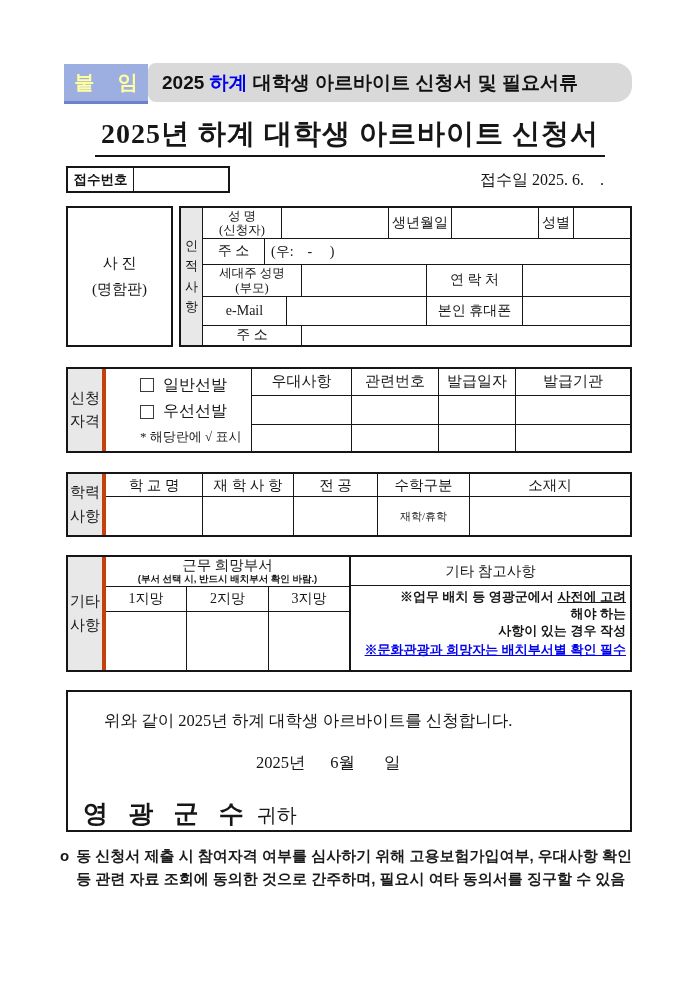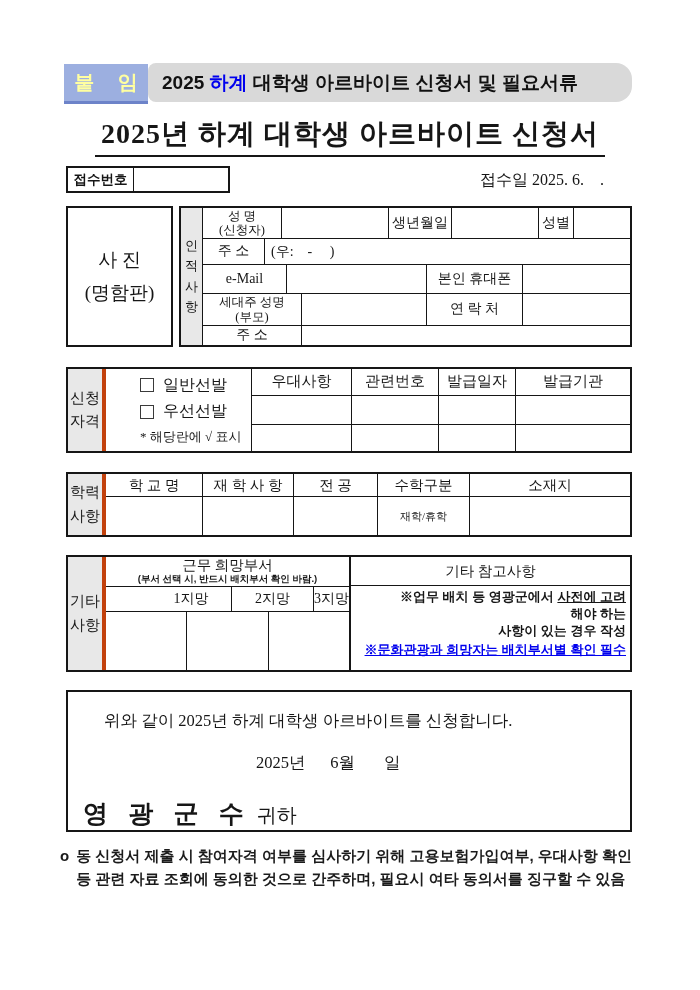--- a/index.html
+++ b/index.html
@@ -40,21 +40,21 @@
   .sec-label{
     width:38px;background:#e8e8e8;border-right:4px solid #c2410c;
     font-size:15px;line-height:1.55;text-align:left;white-space:pre-line;
   }
   .lbl{font-size:14px;text-align:center;white-space:pre-line;line-height:1.15;}
   .br{border-right:1px solid #161616;}
   .bb{border-bottom:1px solid #161616;}
   .cell{box-sizing:border-box;display:flex;align-items:center;justify-content:center;}
 
   
-  .photo-box{left:66px;top:206px;width:107px;height:141px;font-size:19px;line-height:1.7;text-align:center;white-space:pre-line;}
+  .photo-box{left:66px;top:206px;width:107px;height:141px;font-size:15px;line-height:1.7;text-align:center;white-space:pre-line;}
   .t1{left:179px;top:206px;width:453px;height:141px;display:flex;}
   .t1 .vlabel{
     width:21px;background:#e8e8e8;border-right:1px solid #161616;
     font-size:13px;line-height:1.55;text-align:center;white-space:pre-line;
     display:flex;align-items:center;justify-content:center;
   }
   .t1-rows{flex:1;display:flex;flex-direction:column;}
   .t1-row{display:flex;}
   .t1 .sm{font-size:12.5px;}
 
@@ -75,21 +75,21 @@
   .e-grid{flex:1;display:grid;grid-template-columns:97px 91px 84px 92px 1fr;grid-template-rows:23px 1fr;}
   .e-grid .cell{font-size:14.5px;}
   .e-grid .tiny{font-size:11px;}
 
   
   .t4{left:66px;top:555px;width:566px;height:117px;display:flex;}
   .t4-left{width:245px;border-right:2.5px solid #161616;display:flex;flex-direction:column;box-sizing:border-box;}
   .t4-left .hdr{height:29px;border-bottom:1px solid #161616;display:flex;flex-direction:column;align-items:center;justify-content:center;}
   .t4-left .hdr .h1{font-size:14.5px;line-height:1.05;}
   .t4-left .hdr .h2{font:bold 9.5px "Liberation Sans",sans-serif;line-height:1.15;}
-  .t4-choice{height:24px;display:flex;border-bottom:1px solid #161616;padding-left:45px;}
+  .t4-choice{height:24px;display:flex;border-bottom:1px solid #161616;}
   .t4-empty{flex:1;display:flex;}
   .t4-col1{width:81px;}
   .t4-col2{width:82px;}
   .t4-col3{flex:1;}
   .t4-right{flex:1;display:flex;flex-direction:column;}
   .t4-right .hdr{height:29px;border-bottom:1px solid #161616;font-size:14.5px;}
   .t4-notes{flex:1;padding:3px 4px 0 4px;font:bold 13px "Liberation Sans",sans-serif;line-height:1.3;text-align:right;}
   .t4-notes .n1-ind{padding-left:11px;}
   .t4-notes .u{text-decoration:underline;}
   .t4-notes .blue{color:#0000ee;text-decoration:underline;margin-top:2px;}
@@ -145,31 +145,31 @@
       <div class="cell br" style="width:107px;"></div>
       <div class="cell lbl br" style="width:63px;">생년월일</div>
       <div class="cell br" style="width:87px;"></div>
       <div class="cell lbl br" style="width:35px;">성별</div>
       <div class="cell" style="flex:1;"></div>
     </div>
     <div class="t1-row bb" style="height:25px;">
       <div class="cell lbl br" style="width:62px;">주  소</div>
       <div class="cell" style="flex:1;justify-content:flex-start;padding-left:6px;font-size:14px;white-space:pre;">(우:    -     )</div>
     </div>
-    <div class="t1-row bb" style="height:28px;">
-      <div class="cell lbl br" style="width:84px;">e-Mail</div>
-      <div class="cell br" style="width:140px;"></div>
-      <div class="cell lbl br" style="width:96px;">본인 휴대폰</div>
-      <div class="cell" style="flex:1;"></div>
-    </div>
     <div class="t1-row bb" style="height:31px;">
       <div class="cell lbl br sm" style="width:99px;">세대주 성명
 (부모)</div>
       <div class="cell br" style="width:125px;"></div>
       <div class="cell lbl br" style="width:96px;">연 락 처</div>
+      <div class="cell" style="flex:1;"></div>
+    </div>
+    <div class="t1-row bb" style="height:28px;">
+      <div class="cell lbl br" style="width:84px;">e-Mail</div>
+      <div class="cell br" style="width:140px;"></div>
+      <div class="cell lbl br" style="width:96px;">본인 휴대폰</div>
       <div class="cell" style="flex:1;"></div>
     </div>
     <div class="t1-row" style="flex:1;">
       <div class="cell lbl br" style="width:99px;">주    소</div>
       <div class="cell" style="flex:1;"></div>
     </div>
   </div>
 </div>
 
 <div class="abs t2 bbox">

